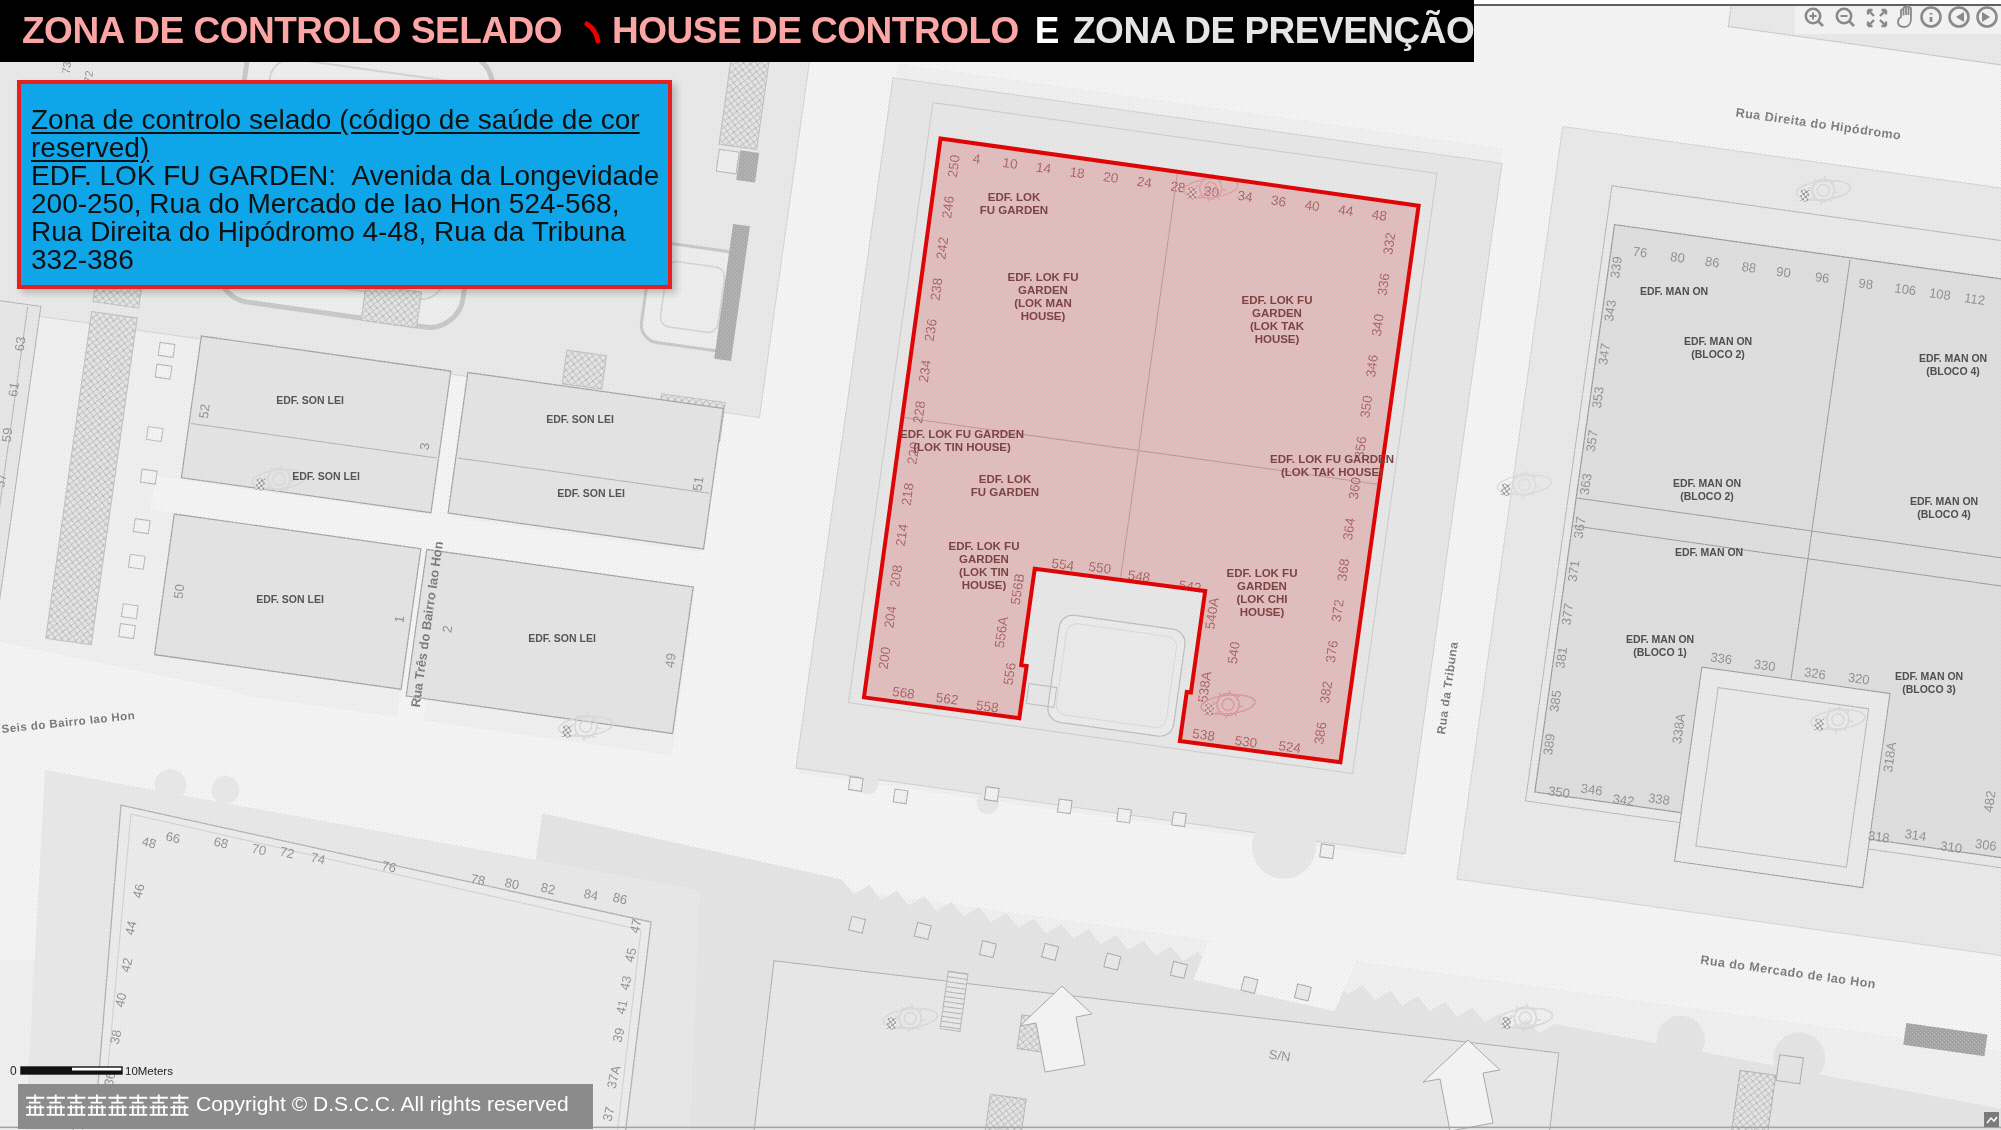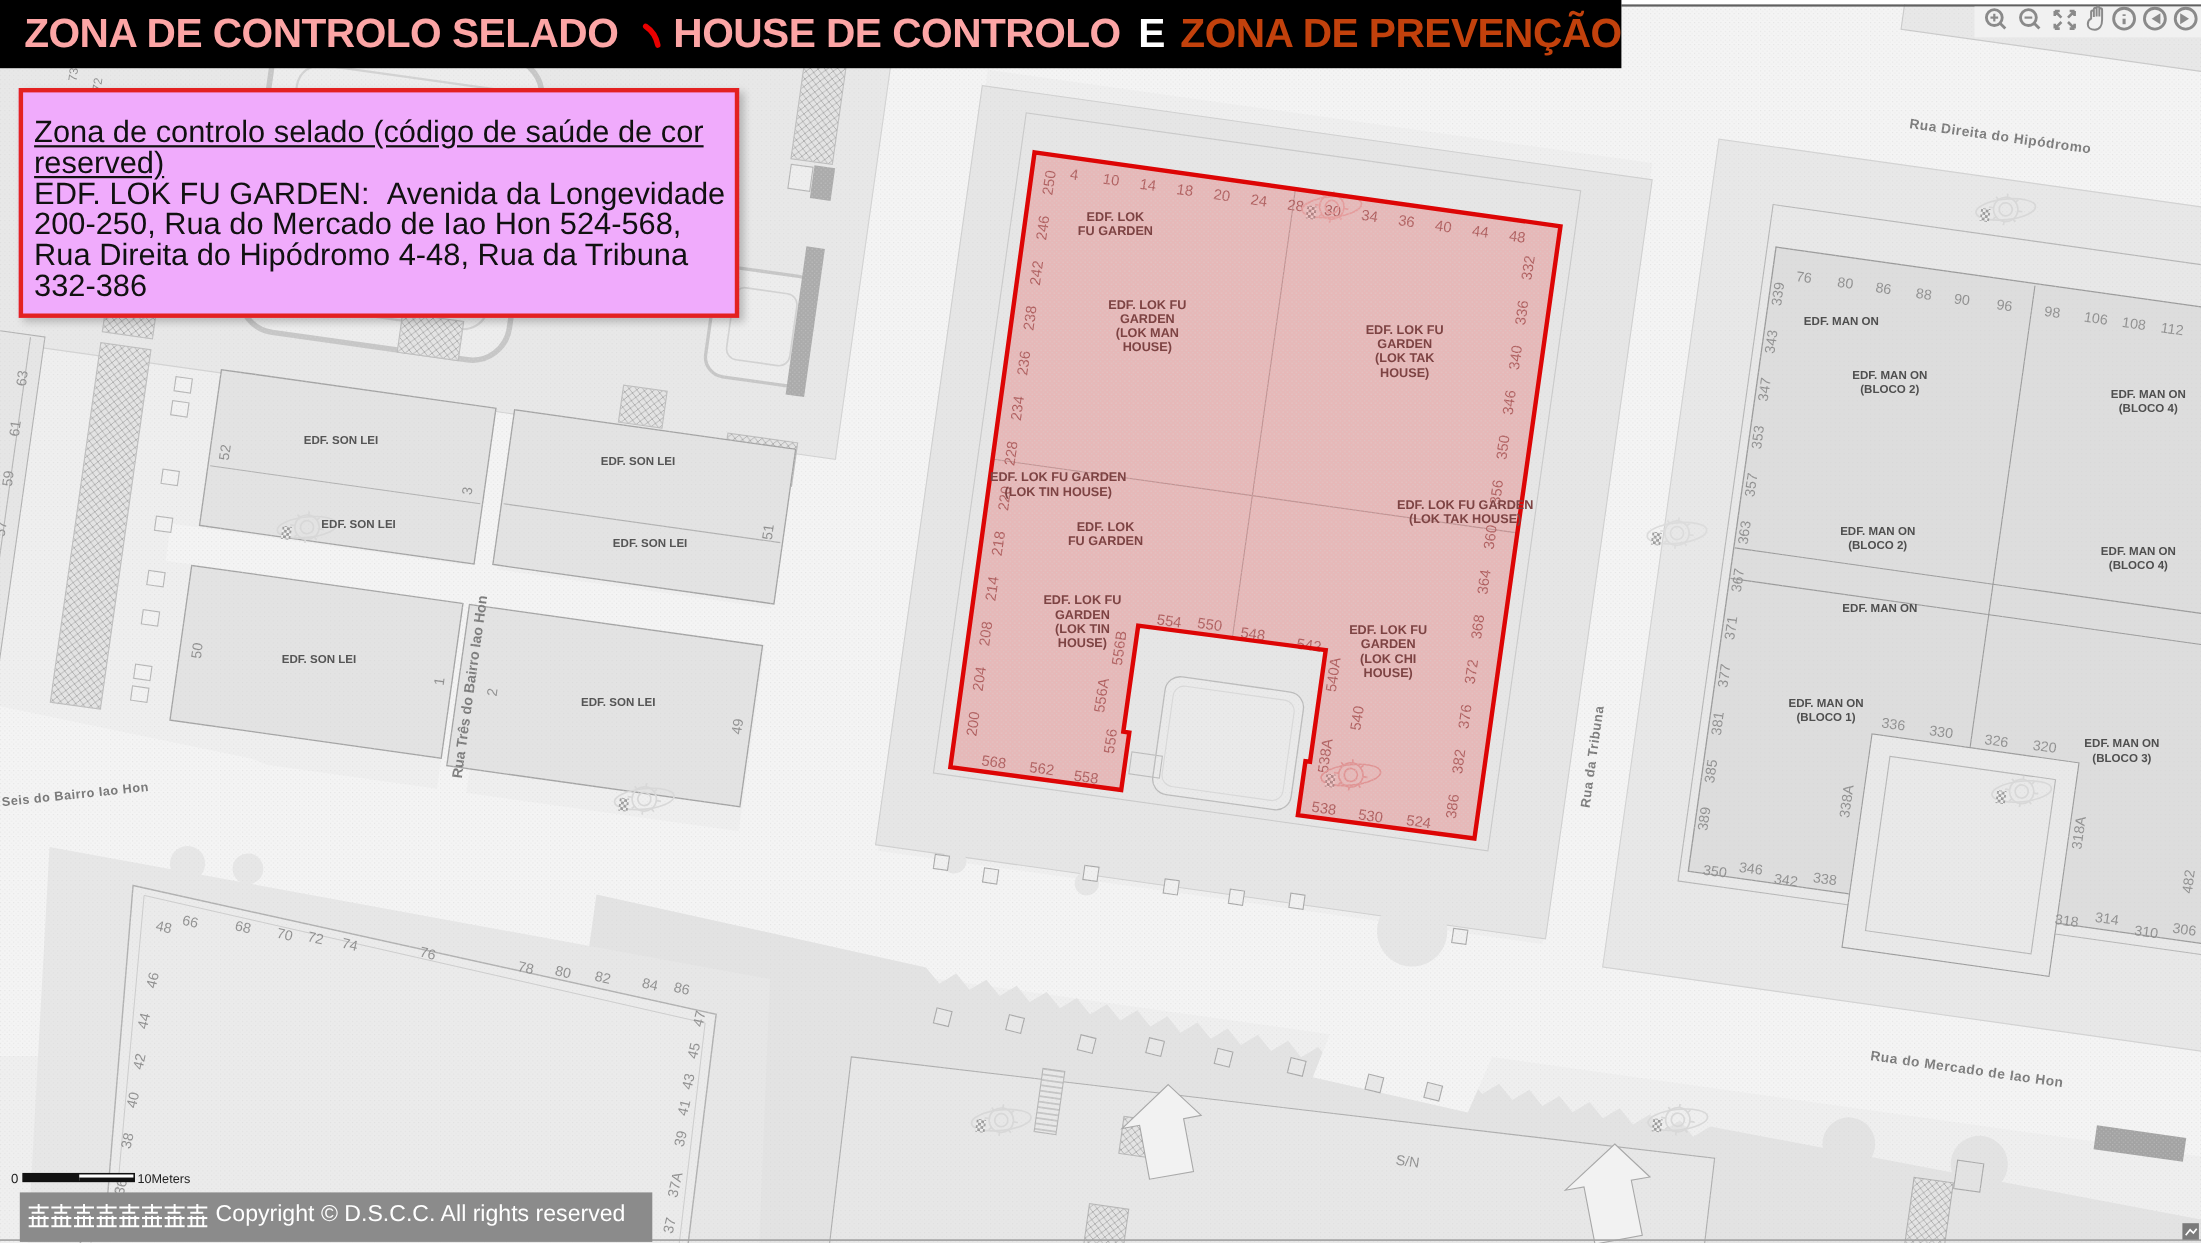--- a/index.html
+++ b/index.html
@@ -1,21 +1,21 @@
 <!DOCTYPE html>
 <html><head><meta charset="utf-8"><style>
 html,body{margin:0;padding:0;width:2001px;height:1130px;overflow:hidden;
 background:#efefef;font-family:"Liberation Sans", sans-serif;}
 #wrap{position:relative;width:2001px;height:1130px;}
 #mapsvg{position:absolute;left:0;top:0;}
 #hdr{position:absolute;left:0;top:0;width:1474px;height:62px;background:#000;white-space:nowrap;
 font-weight:bold;font-size:37px;letter-spacing:-0.5px;}
 #hdr .in{position:absolute;left:22px;top:0;line-height:61px;}
-#hdr .r{color:#fca5a5}#hdr .w{color:#fff}#hdr .y{color:#c2410c}
-#ibox{position:absolute;left:17px;top:80px;width:637px;height:179px;background:#f0abfc;
+#hdr .r{color:#fca5a5}#hdr .w{color:#fff}#hdr .y{color:#e5e5e5}
+#ibox{position:absolute;left:17px;top:80px;width:637px;height:179px;background:#0ea5e9;
 border:4px solid #e32121;font-size:28px;line-height:28px;color:#111;padding:22px 0 0 10px;
 box-shadow:4px 4px 7px rgba(0,0,0,0.22);white-space:nowrap;}
 #cpy{position:absolute;left:18px;top:1084px;width:575px;height:45px;background:#8b8b8b;color:#fff;white-space:nowrap;}
 #cpy .lat{position:absolute;left:178px;top:8px;font-size:21px;}
 u{text-underline-offset:3px;}
 </style></head><body>
 <div id="wrap">
 <svg id="mapsvg" width="2001" height="1130" viewBox="0 0 2001 1130">
 <defs>
 <pattern id="xh" width="7" height="7" patternUnits="userSpaceOnUse">

